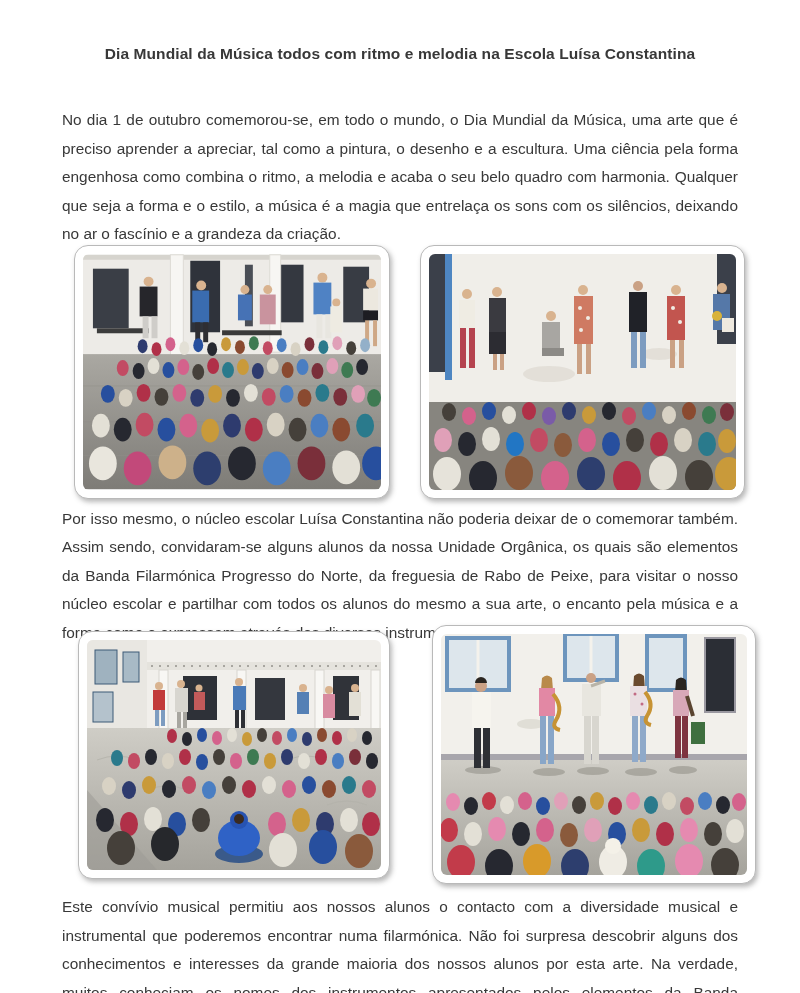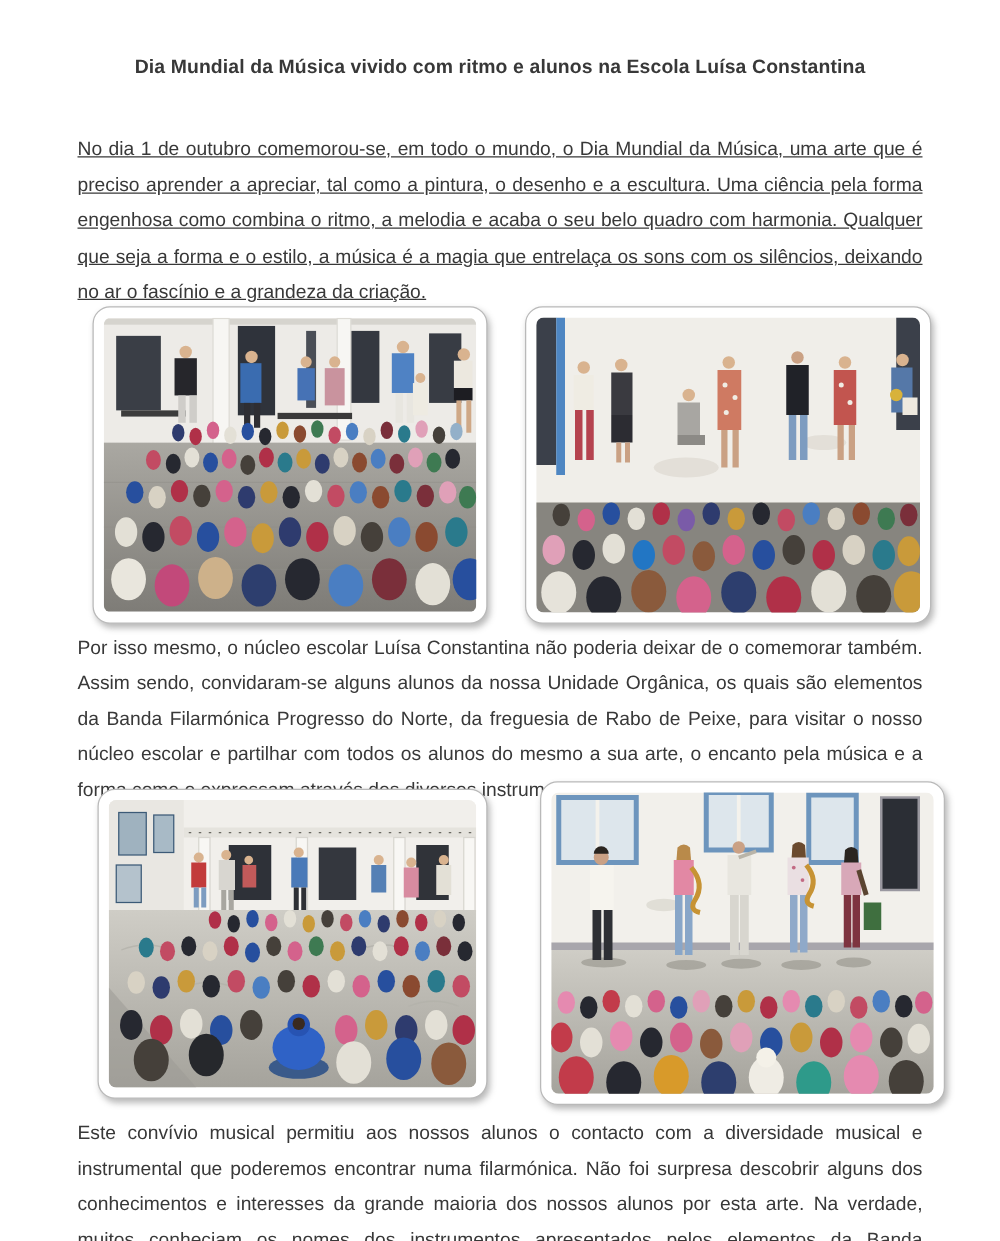--- a/index.html
+++ b/index.html
@@ -17,21 +17,21 @@
   }
   .title {
     font-size: 15.5px; font-weight: bold;
     text-align: center; letter-spacing: 0.1px;
     margin: 8px 0 0 0; line-height: 20px;
   }
   .body {
     font-size: 15.4px; line-height: 28.5px;
     text-align: justify; margin: 0;
   }
-  .p1 { margin-top: 42px; text-decoration: underline; }
+  .p1 { margin-top: 42px; }
   .p2 { margin-top: 6px; }
   .p3 { margin-top: 9px; }
   .photo-row { display: flex; align-items: flex-start; }
   .row1 { margin-top: -4px; padding-left: 12px; gap: 30px; }
   .row2 { margin-top: -22px; padding-left: 16px; gap: 42px; position: relative; z-index: 2; }
   .frame {
     margin: 0; background: #ffffff;
     border: 1px solid #b9b9b9; border-radius: 14px;
     padding: 8px;
     box-shadow: 2px 3px 5px rgba(100,100,100,0.45);
@@ -62,21 +62,21 @@
       <linearGradient id="cobble" x1="0" y1="0" x2="0" y2="1">
         <stop offset="0" stop-color="#cfcdc6"></stop>
           <stop offset="1" stop-color="#a5a39c"></stop>
       </linearGradient>
     </defs>
   </svg>
 </div>
 
 <div class="page">
 
-  <h1 class="title">Dia Mundial da Música vivido com ritmo e alunos na Escola Luísa Constantina</h1>
+  <h1 class="title">Dia Mundial da Música todos com ritmo e melodia na Escola Luísa Constantina</h1>
 
   <p class="body p1">No dia 1 de outubro comemorou-se, em todo o mundo, o Dia Mundial da Música, uma arte que é preciso aprender a apreciar, tal como a pintura, o desenho e a escultura. Uma ciência pela forma engenhosa como combina o ritmo, a melodia e acaba o seu belo quadro com harmonia. Qualquer que seja a forma e o estilo, a música é a magia que entrelaça os sons com os silêncios, deixando no ar o fascínio e a grandeza da criação.</p>
 
   <div class="photo-row row1">
 
     <figure class="frame f1" aria-label="Alunos sentados no pátio da escola com adultos em pé junto ao edifício">
       <svg viewBox="0 0 300 236" role="img">
         <g>
           <rect width="300" height="103" fill="#edebe7"></rect>
           <rect width="300" height="5" fill="#d6d4ce"></rect>

